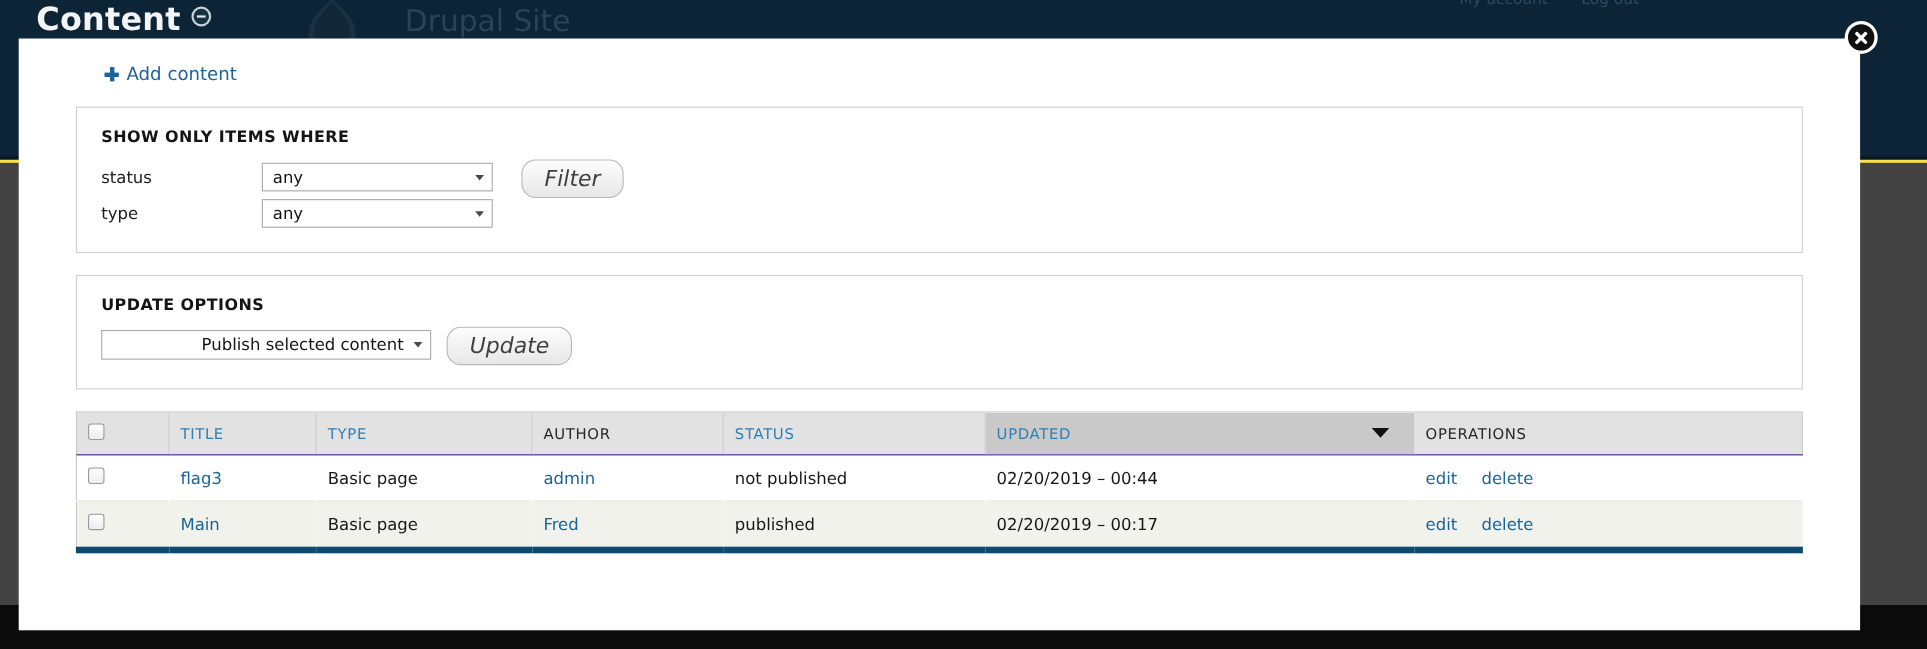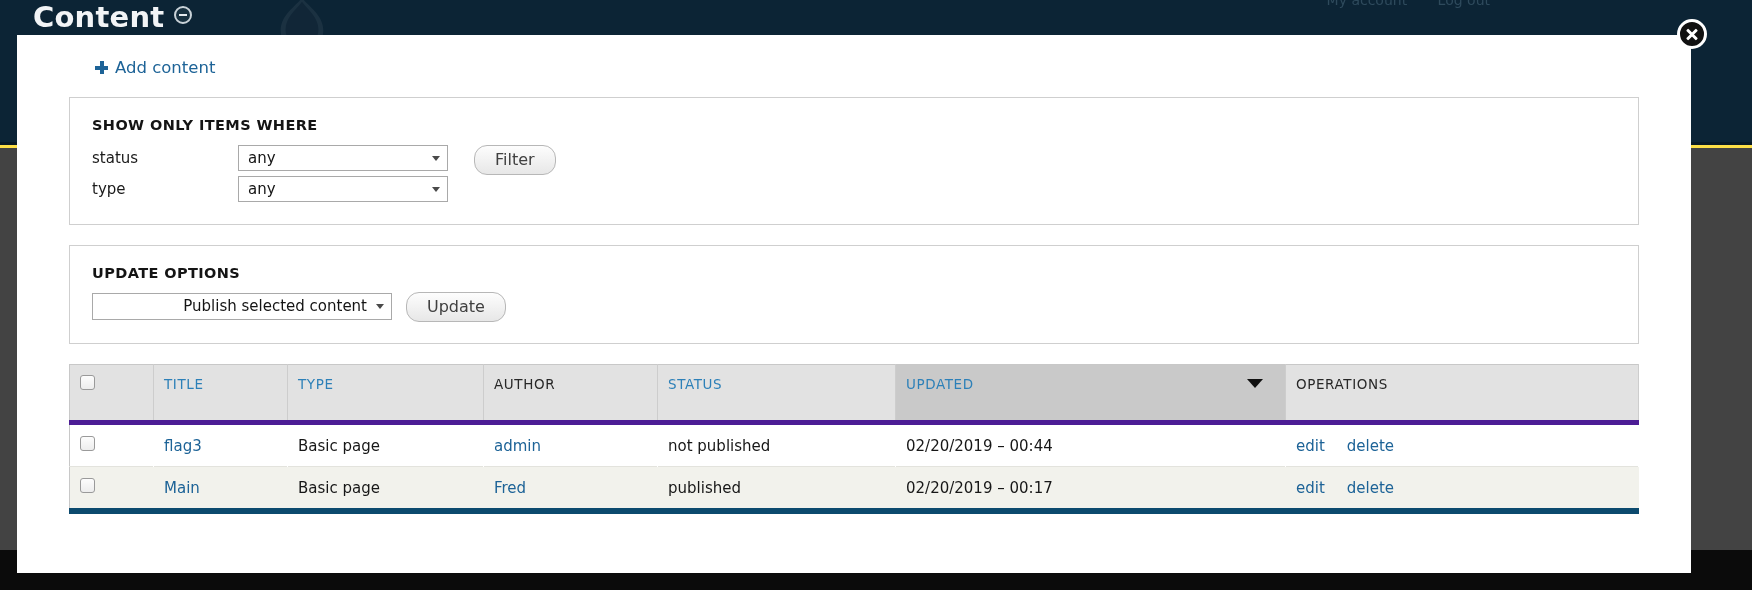--- a/index.html
+++ b/index.html
@@ -187,49 +187,50 @@
     border-top: 5px solid #4a4a4a;
   }
   .sel-status, .sel-type { width: 210px; }
   .sel-update  { width: 300px; height: 27px; line-height: 25px; text-align: right; }
 
   .btn {
     display: inline-block;
     border: 1px solid #b7b7b7;
     border-radius: 13px;
     background: linear-gradient(#fdfdfd, #e7e7e7);
-    font-size: 16px;
+    font-size: 20px;
     color: #404040;
     padding: 4px 20px 5px 20px;
     cursor: pointer;
     white-space: nowrap;
+    font-style: italic;
   }
   .btn-filter { margin-left: 26px; transform: translateY(2px); }
   .btn-update { margin-left: 14px; transform: translateY(1px); }
 
   .update-row { display: flex; align-items: center; margin-top: 5px; }
 
   
   .content-table {
     margin: 20px 16px 0 16px;
     border-collapse: collapse;
     width: calc(100% - 32px);
     table-layout: fixed;
     border: 1px solid #c8c8c8;
   }
   .content-table th {
     background: #e2e2e2;
     border-right: 1px solid #cdcdcd;
-    border-bottom: 5px solid #4c1d95;
+    border-bottom: 1px solid #4c1d95;
     text-align: left;
     font-size: 13.5px;
     font-weight: normal;
     letter-spacing: 0.6px;
     color: #2d80b8;
-    padding: 10px 10px 27px 10px;
+    padding: 10px 10px 9px 10px;
     height: 32px;
     white-space: nowrap;
   }
   .content-table th.plain { color: #272727; }
   .content-table th.sorted {
     background: #c9c9c9;
     position: relative;
   }
   .sort-arrow {
     position: absolute;
@@ -273,20 +274,21 @@
 <div id="page">
 
   <div class="bg-header">
     <div class="page-title">
       <span>Content</span><span class="collapse-icon"></span>
     </div>
     <svg class="site-logo" viewBox="0 0 64 64">
       <path d="M32 4 C24 14 10 22 10 38 a22 22 0 0 0 44 0 C54 22 40 14 32 4 z" fill="#2a3f4e"></path>
       <path d="M32 8 C26 16 15 24 15 37 a17 17 0 0 0 34 0 C49 24 38 16 32 8 z" fill="#16293a"></path>
     </svg>
+    <div class="site-name">Drupal Site</div>
     <div class="user-links">
       <span>My account</span>
       <span>Log out</span>
     </div>
   </div>
   <div class="bg-body"></div>
   <div class="bg-footer"></div>
 
   <div class="overlay">
     <div class="close-btn"></div>

